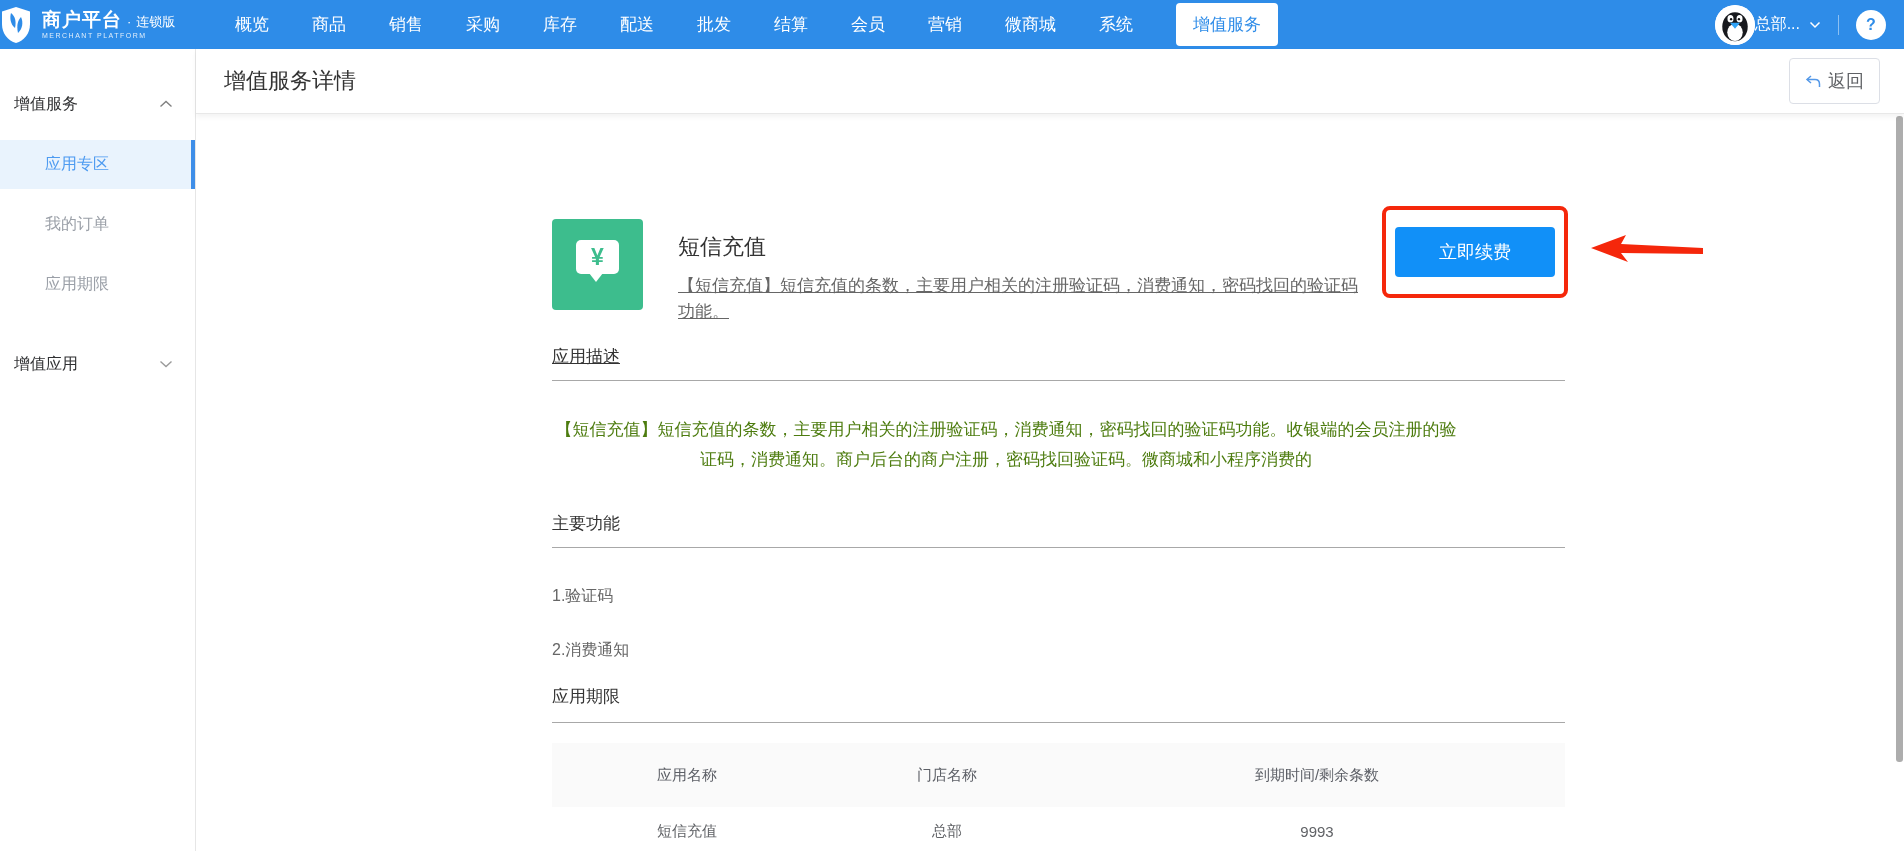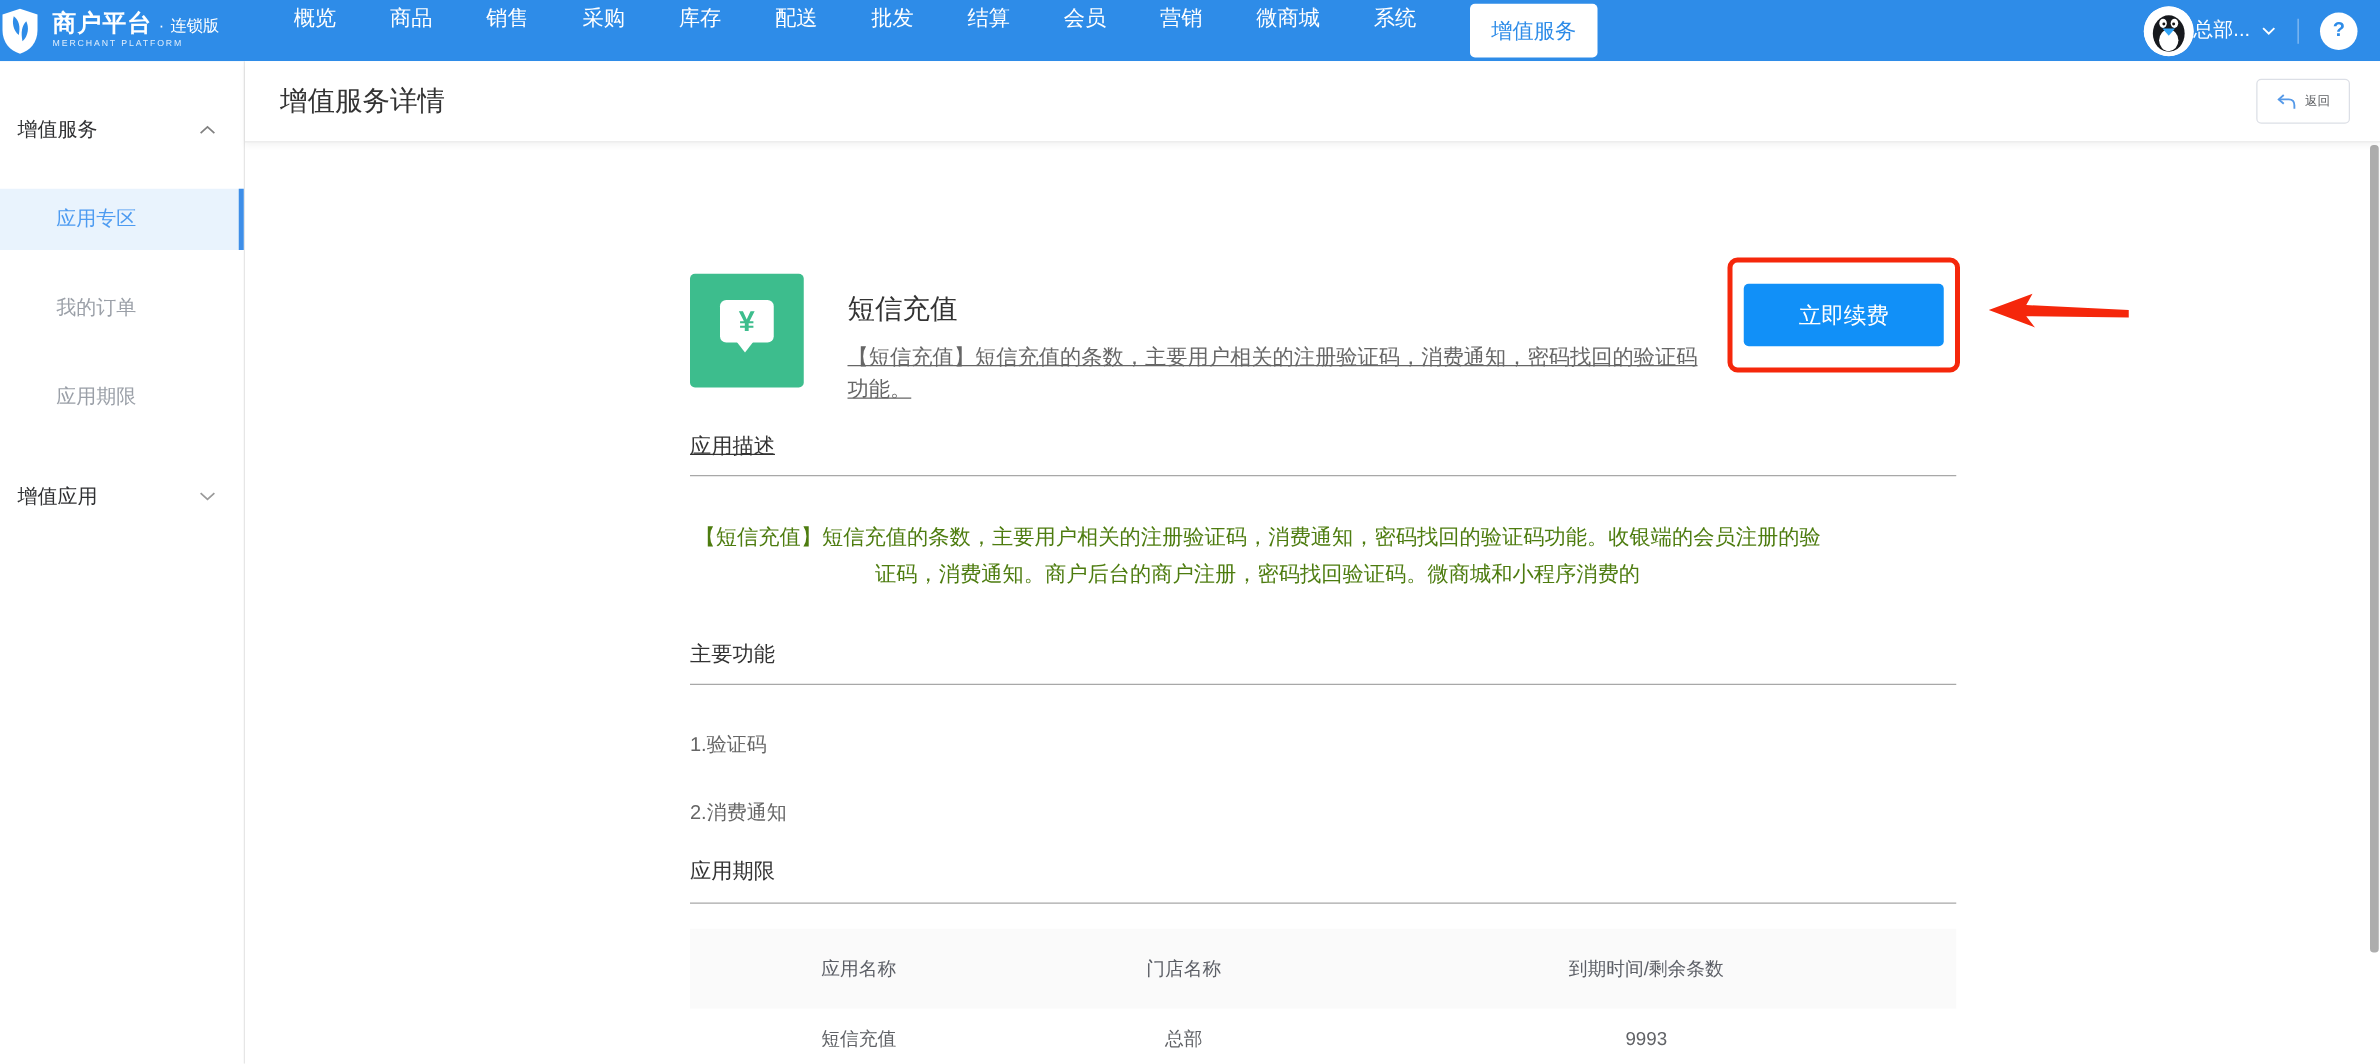--- a/index.html
+++ b/index.html
@@ -8,47 +8,47 @@
 
   
   .topnav { height:49px; background:#2E8CE8; display:flex; align-items:center; color:#fff; }
   .logo { display:flex; align-items:center; width:232px; flex-shrink:0; cursor:pointer; }
   .brand-text { margin-left:10px; line-height:1; }
   .brand-line { display:flex; align-items:baseline; white-space:nowrap; }
   .brand-name { font-size:19px; font-weight:bold; letter-spacing:1px; }
   .brand-sep { font-size:13px; margin:0 5px; }
   .brand-edition { font-size:13px; }
   .brand-tagline { font-size:7px; letter-spacing:1.5px; margin-top:3px; opacity:.85; }
-  .nav-items { display:flex; align-items:flex-start; gap:43px; margin-left:3px; font-size:17px; }
+  .nav-items { display:flex; align-items:center; gap:43px; margin-left:3px; font-size:17px; }
   .nav-item { cursor:pointer; white-space:nowrap; }
   .nav-item.active { background:#fff; color:#2E8CE8; padding:10px 17px; border-radius:4px; }
   .nav-right { margin-left:auto; display:flex; align-items:center; padding-right:18px; }
   .avatar { width:40px; height:40px; border-radius:50%; overflow:hidden; background:#fff; flex-shrink:0; cursor:pointer; }
   .user-name { font-size:16px; cursor:pointer; }
   .user-chev { margin-left:9px; cursor:pointer; display:flex; }
   .nav-divider { width:1px; height:20px; background:rgba(255,255,255,.45); margin:0 17px; }
   .help-btn { width:30px; height:30px; border-radius:50%; background:#fff; color:#2E8CE8;
     font-size:16px; font-weight:bold; display:flex; align-items:center; justify-content:center; cursor:pointer; }
 
   
   .shell { display:flex; height:802px; }
   .sidebar { width:196px; flex-shrink:0; background:#fff; border-right:1px solid #E6E6E6; }
   .side-group { height:50px; margin-top:30px; display:flex; align-items:center; justify-content:space-between;
     padding:0 22px 0 14px; font-size:16px; color:#303133; cursor:pointer; }
-  .side-item { height:49px; margin-top:22px; display:flex; align-items:center; padding-left:45px;
+  .side-item { height:49px; margin-top:11px; display:flex; align-items:center; padding-left:45px;
     font-size:16px; color:#9BA0A8; cursor:pointer; }
   .side-item.active { background:#E9F3FD; color:#4D9BF1; border-right:4px solid #3E8EE8; }
 
   .main { flex:1; position:relative; background:#fff; }
   .page-header { height:65px; background:#fff; display:flex; align-items:center; justify-content:space-between;
     padding:0 24px 0 28px; border-bottom:1px solid #E8E8E8; box-shadow:0 3px 5px rgba(0,0,0,.05);
     position:relative; z-index:2; }
   .page-title { font-size:22px; font-weight:normal; color:#333; }
   .back-btn { display:flex; align-items:center; gap:7px; background:#fff; border:1px solid #DCDFE6;
-    border-radius:4px; padding:10px 15px; font-size:10px; color:#606266; cursor:pointer; }
+    border-radius:4px; padding:10px 15px; font-size:18px; color:#606266; cursor:pointer; }
 
   .content { position:absolute; top:65px; left:0; right:0; bottom:0; overflow:hidden; background:#fff; }
   .scroll-thumb { position:absolute; top:2px; right:1px; width:7px; height:646px; background:#ADADAD; border-radius:3px; }
   .content-col { margin-left:356px; width:1013px; }
 
   
   .app-header { position:relative; margin-top:105px; display:flex; }
   .app-icon { width:91px; height:91px; background:#3DBD8D; border-radius:4px; position:relative; flex-shrink:0; }
   .bubble { position:absolute; left:24px; top:21px; width:43px; height:34px; background:#fff; border-radius:5px;
     display:flex; align-items:center; justify-content:center; color:#3DBD8D; font-size:23px; font-weight:bold; }

